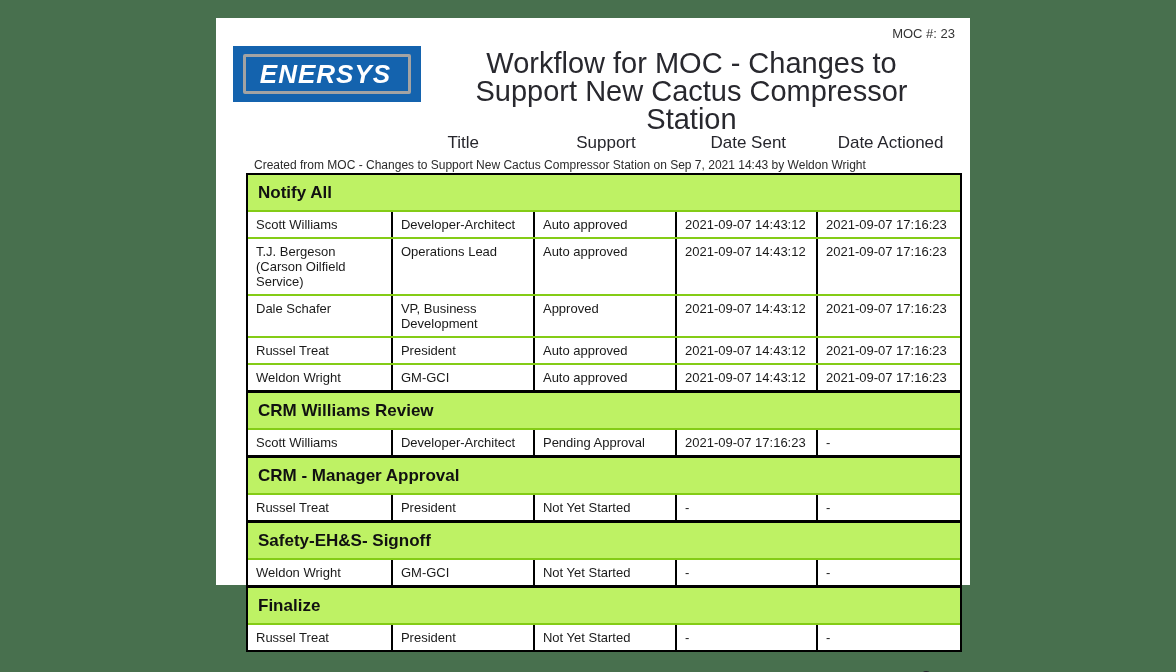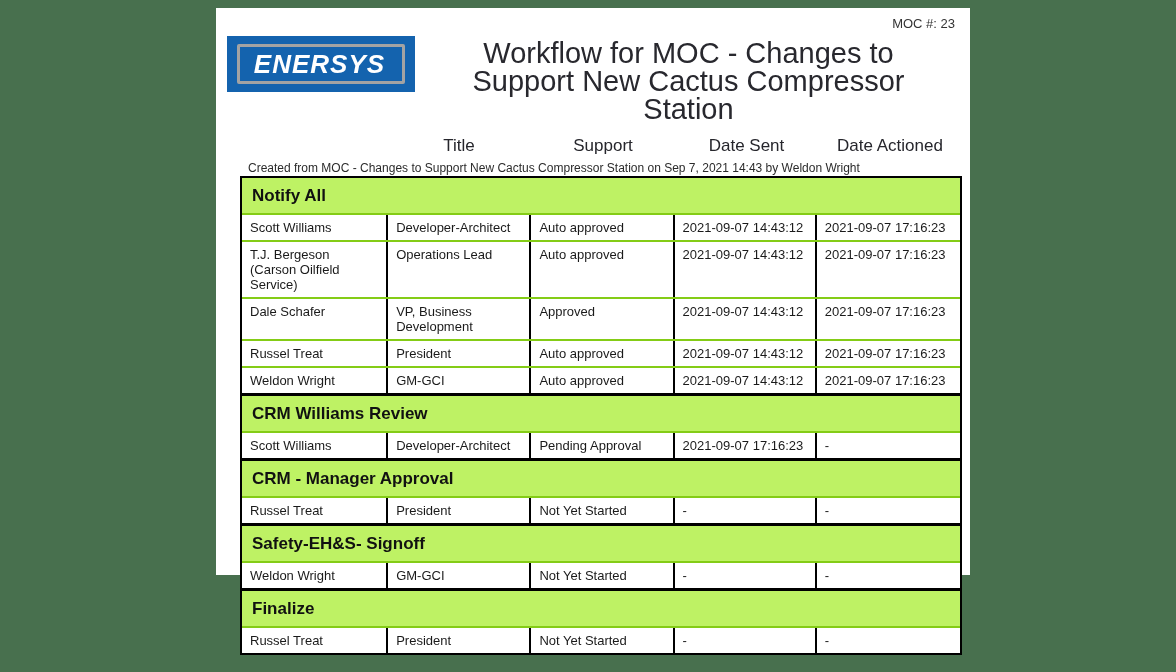--- a/index.html
+++ b/index.html
@@ -4,24 +4,24 @@
 <style>
   * { margin: 0; padding: 0; box-sizing: border-box; }
   html, body { width: 1176px; height: 672px; overflow: hidden; }
   body {
     background: #48704E;
     font-family: "Liberation Sans", "DejaVu Sans", sans-serif;
     color: #1a1a1a;
   }
   .page {
     position: absolute;
-    left: 216px; top: 8px;
+    left: 216px; top: 18px;
     width: 754px; height: 567px;
     background: #ffffff;
-    padding: 8px 8px 10px 24px;
+    padding: 8px 8px 10px 30px;
   }
   .moc-line {
     text-align: right;
     font-size: 13px;
     color: #333333;
     padding-right: 7px;
     height: 17px;
   }
   .header-row {
     display: flex;
@@ -57,21 +57,21 @@
     font-weight: normal;
     line-height: 28px;
     color: #28282e;
     max-width: 520px;
     margin: 3px auto 0 auto;
   }
   .grid5 {
     display: grid;
     grid-template-columns: 147fr 144fr 144fr 143fr 144fr;
   }
-  .col-headers { margin-top: 13px; height: 23px; }
+  .col-headers { height: 23px; }
   .col-headers .col-h {
     text-align: center;
     font-size: 17px;
     color: #26262c;
   }
   .created-note {
     font-size: 12px;
     color: #2b2b2b;
     margin-top: 2px;
     height: 15px;

